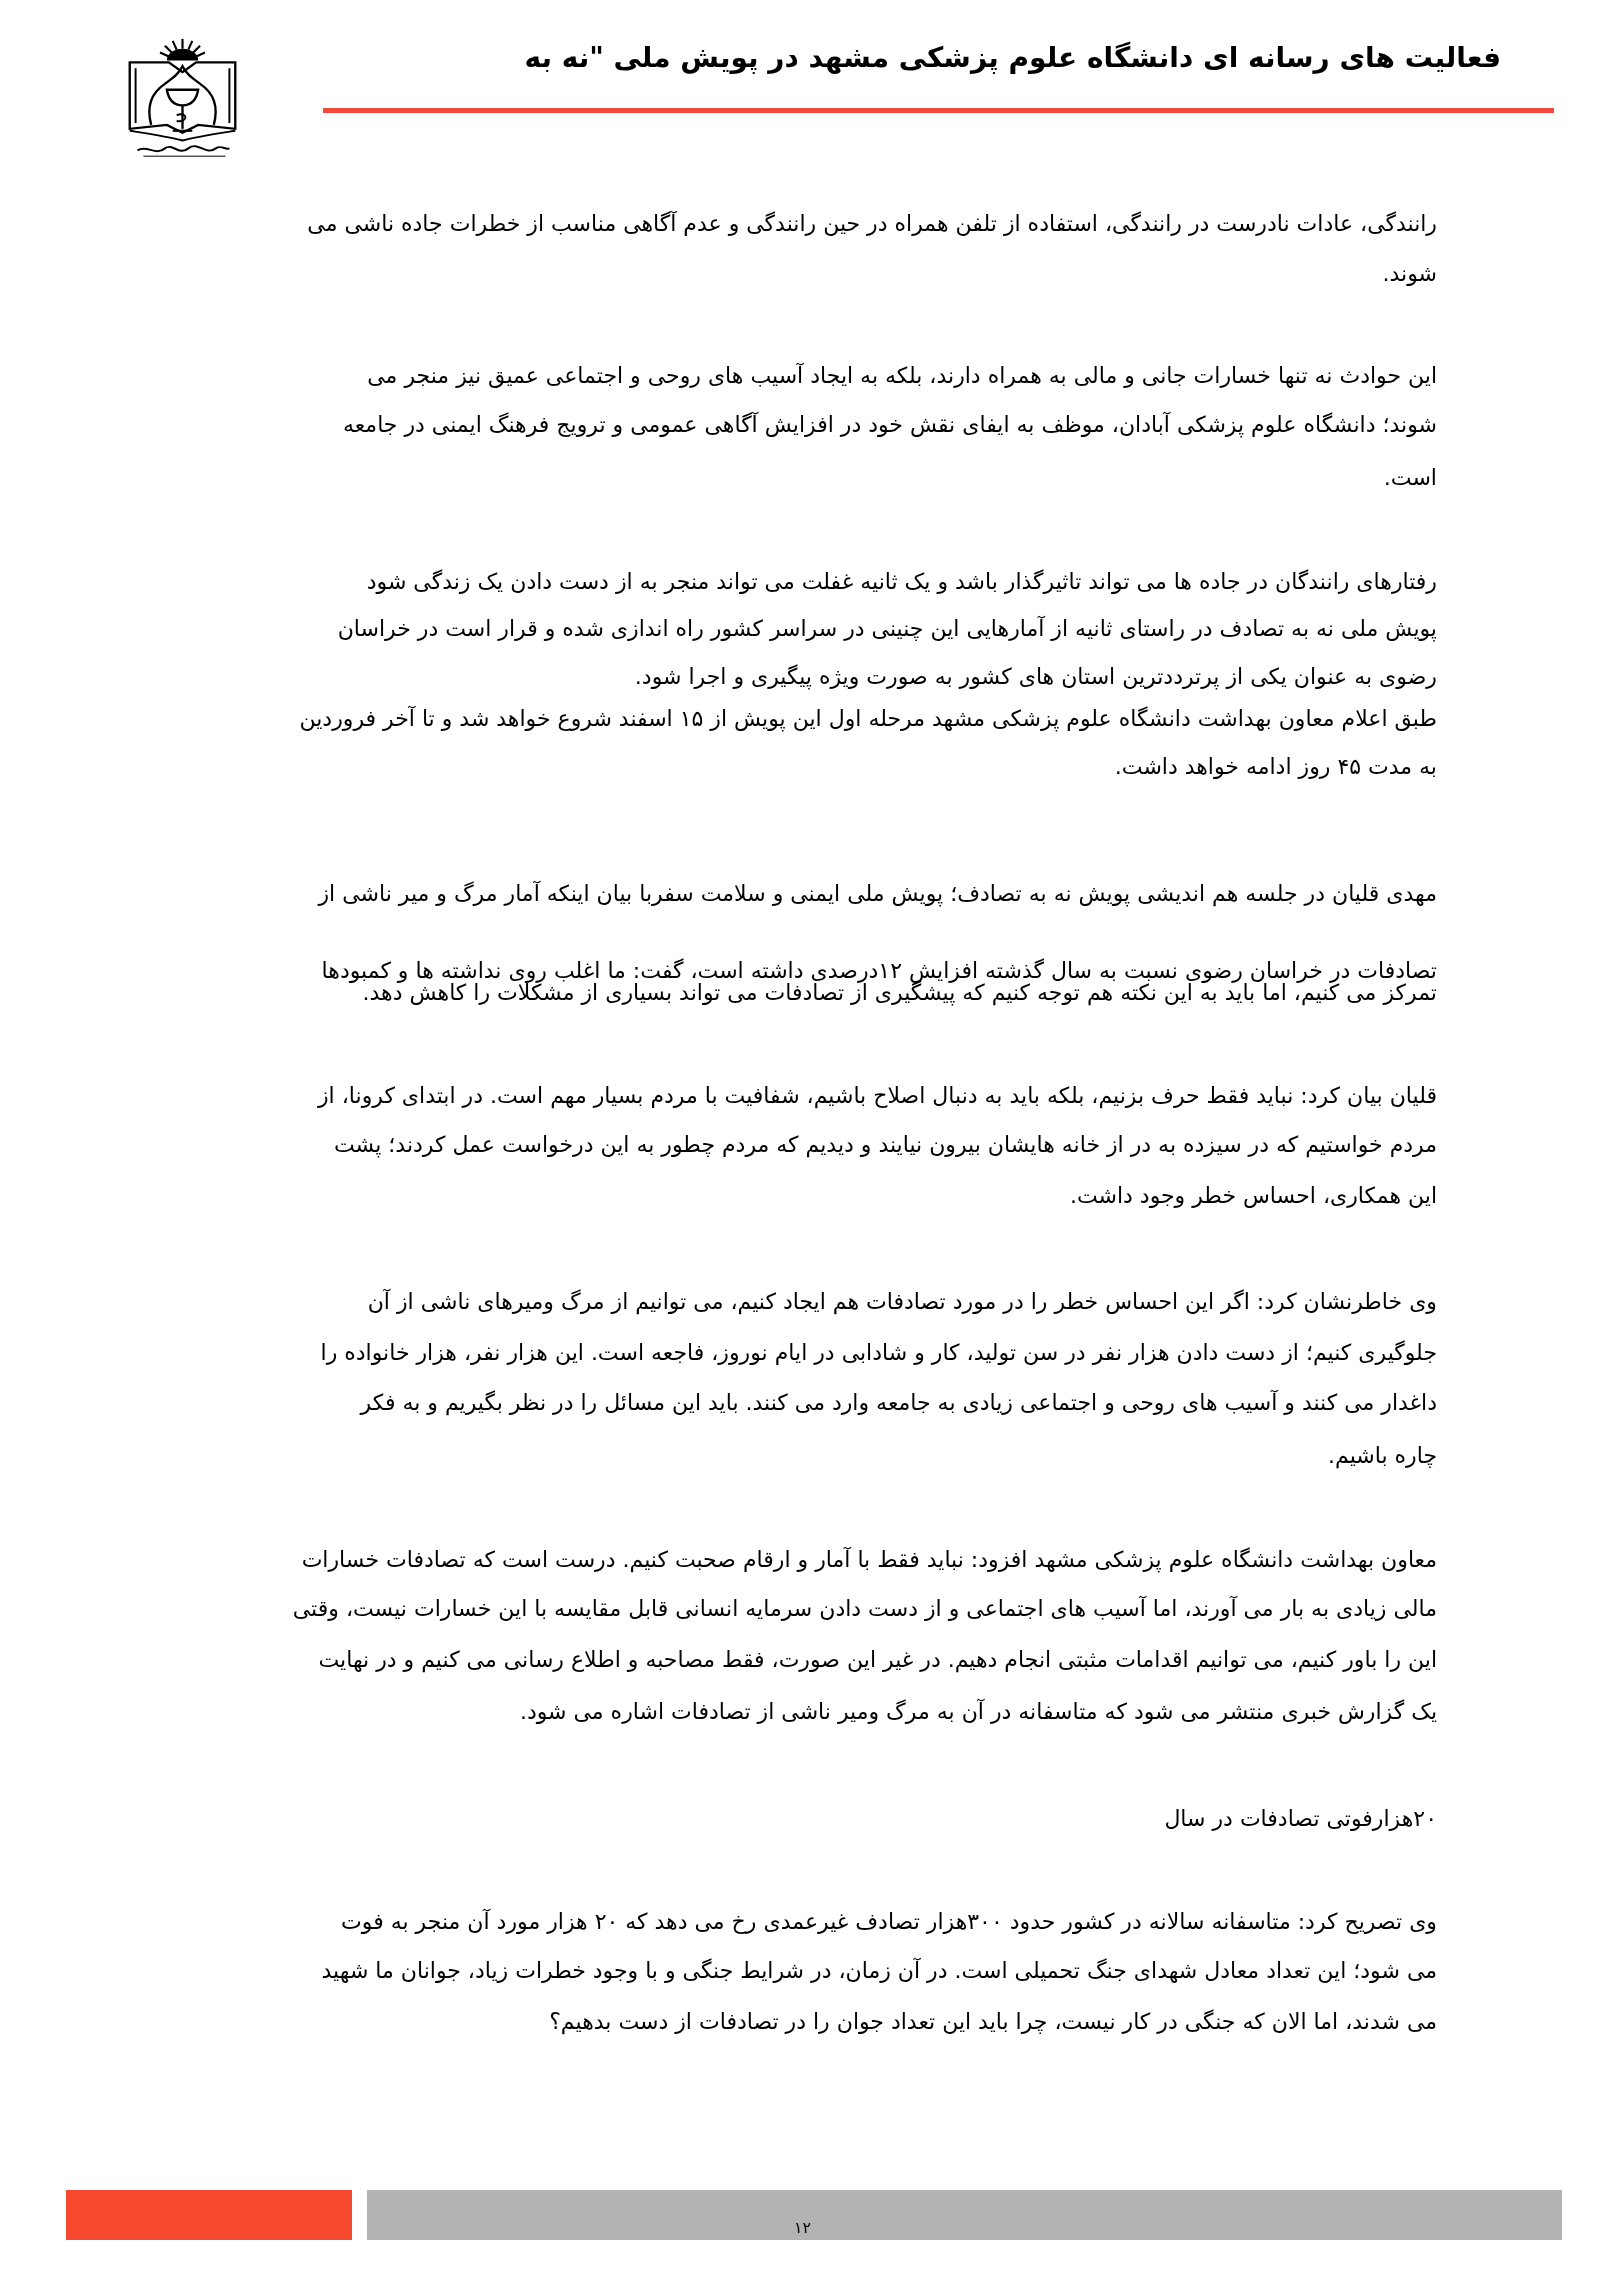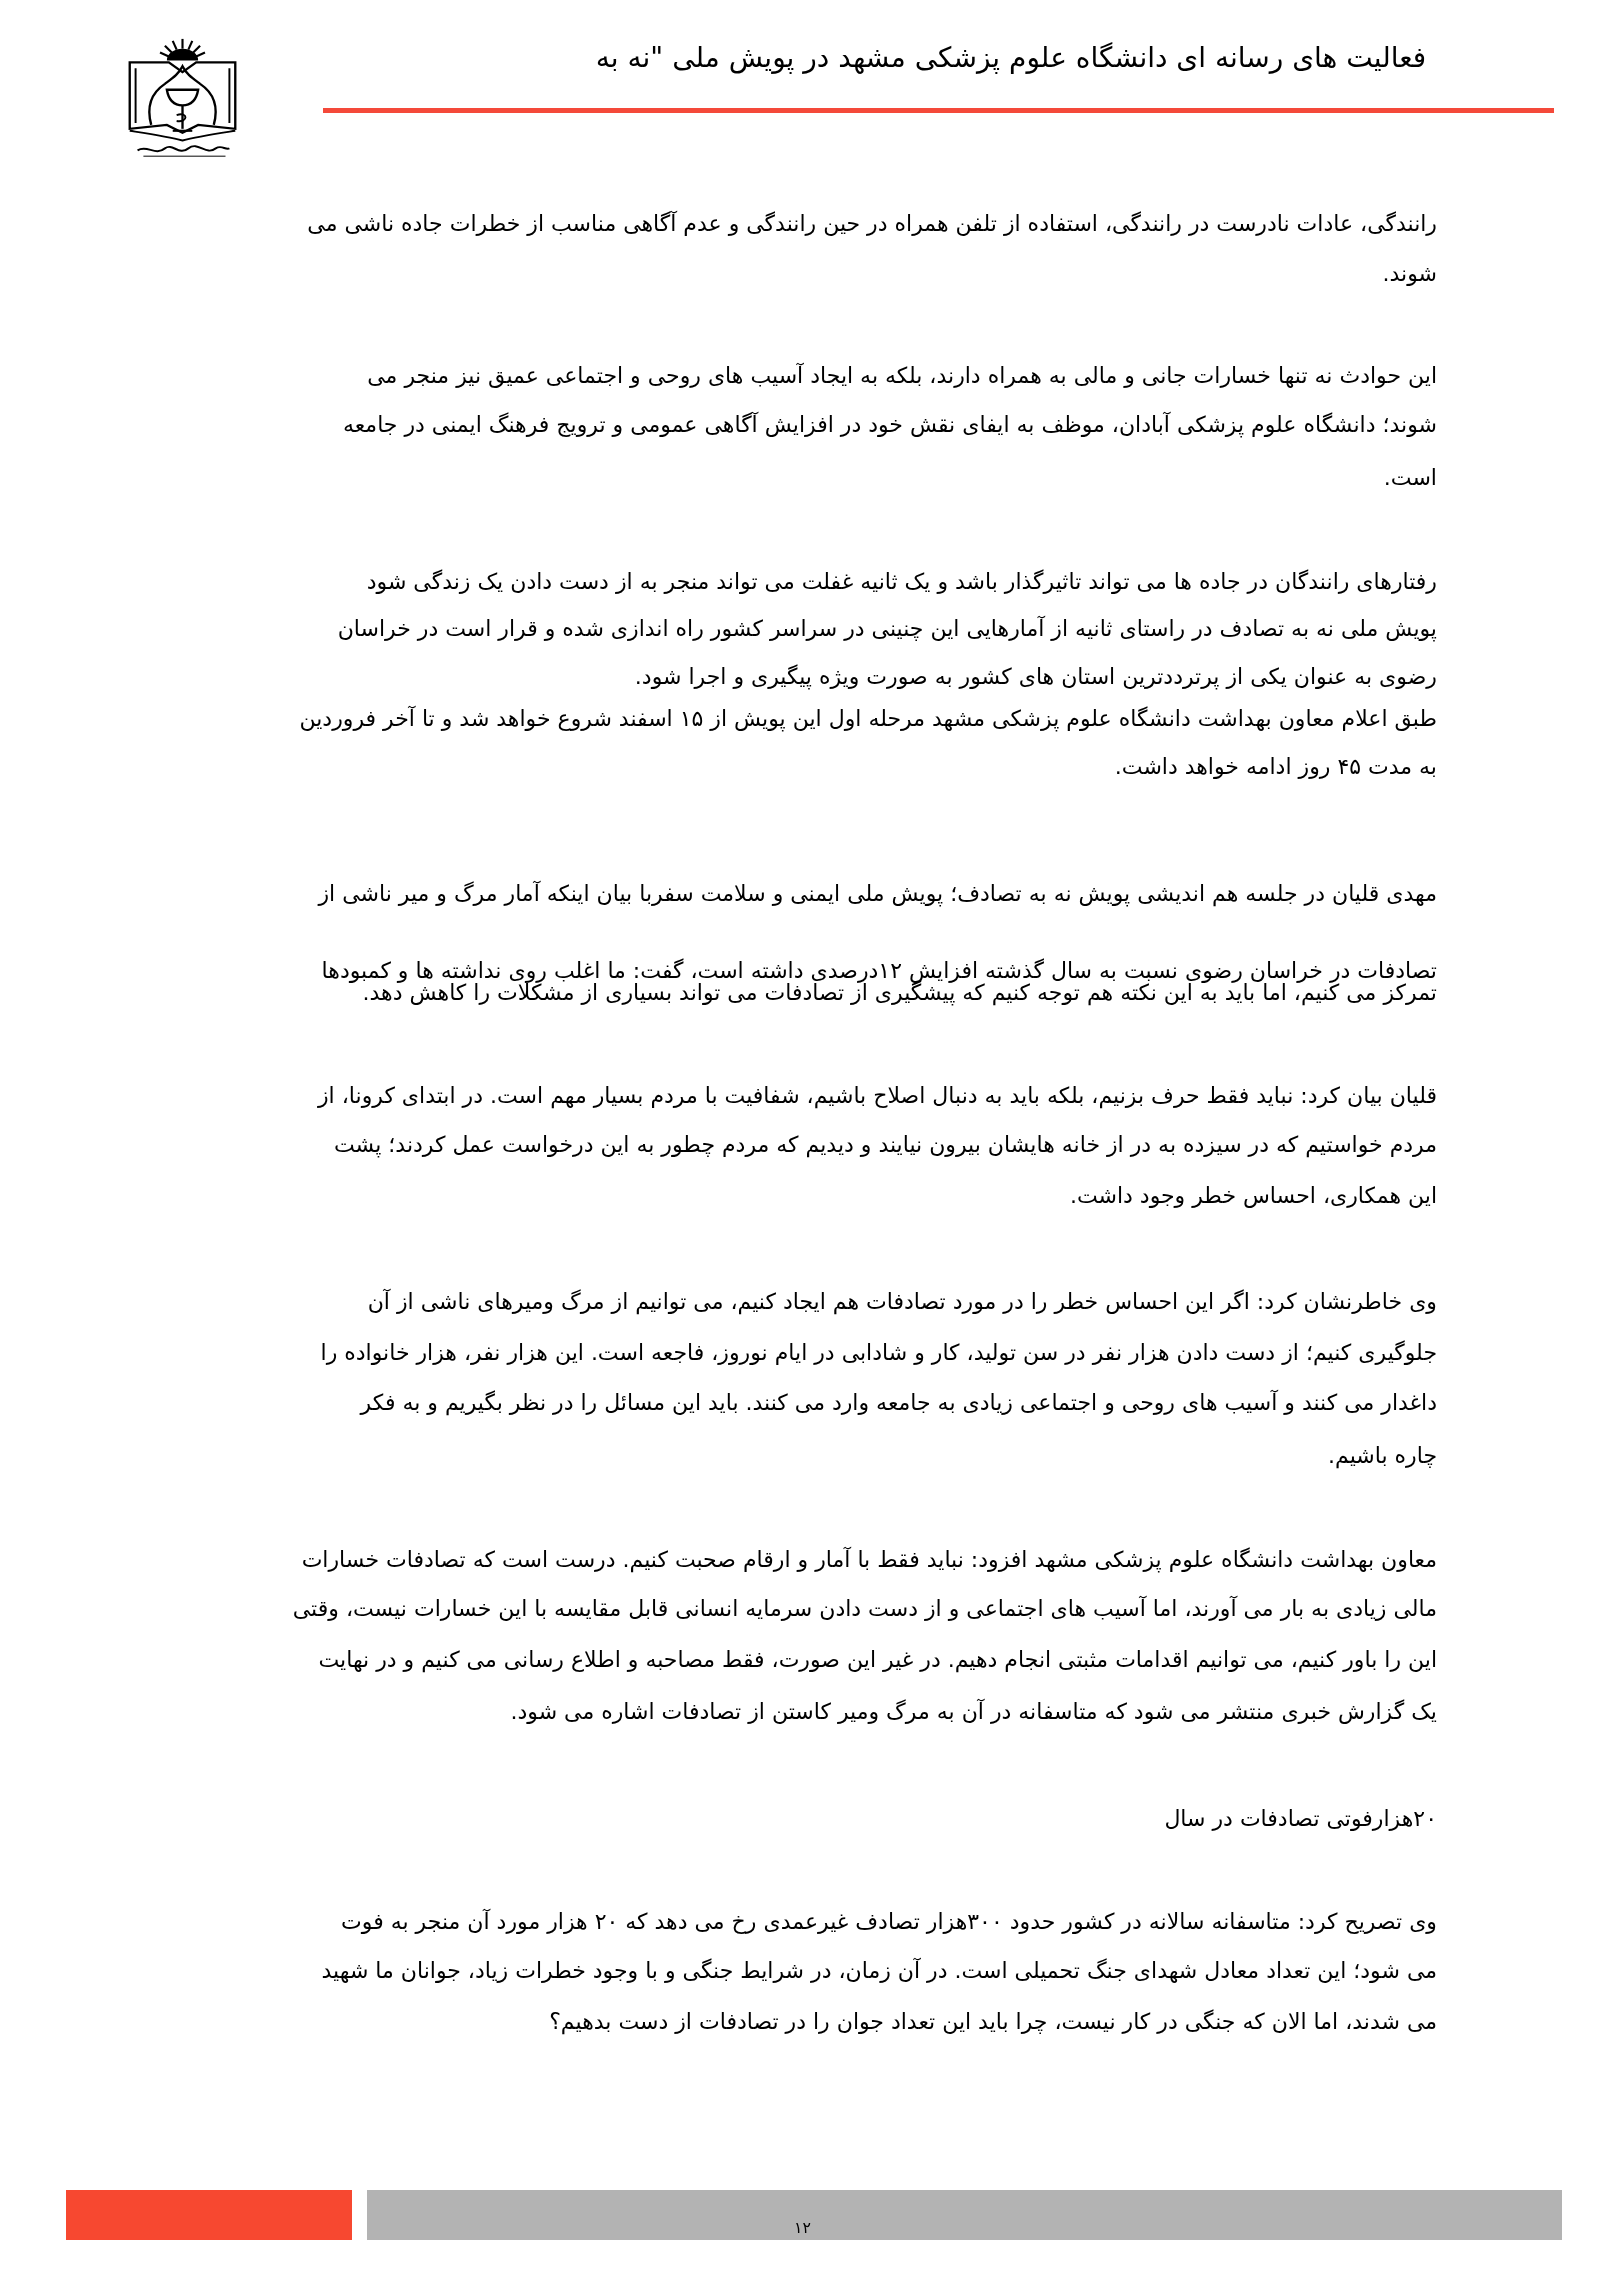--- a/index.html
+++ b/index.html
@@ -5,22 +5,22 @@
   html, body { margin: 0; padding: 0; }
   body {
     width: 1621px; height: 2293px; position: relative; overflow: hidden;
     background: #ffffff; color: #000;
     font-family: "DejaVu Sans", sans-serif;
   }
   .logo { position: absolute; left: 116px; top: 35px; width: 133px; height: 129px; }
   .logo svg { display: block; }
   .header-title {
     position: absolute; right: 120px; top: 41px; width: 980px;
-    direction: rtl; text-align: center;
-    font-family: "DejaVu Sans", sans-serif; font-weight: normal; font-size: 28px;
+    direction: rtl; text-align: right;
+    font-family: "DejaVu Sans", sans-serif; font-weight: bold; font-size: 28px;
     letter-spacing: -0.3px;
   }
   .header-rule {
     position: absolute; left: 323px; top: 108px; width: 1231px; height: 4.9px;
     background: #f4493a;
   }
   .body-line {
     position: absolute; right: 184px; width: 1274px;
     direction: rtl; white-space: nowrap;
     font-family: "DejaVu Sans", sans-serif; font-size: 22px; line-height: 29px;
@@ -113,21 +113,21 @@
     <div class="body-line" style="top:1287px">وی خاطرنشان کرد: اگر این احساس خطر را در مورد تصادفات هم ایجاد کنیم، می توانیم از مرگ ومیرهای ناشی از آن</div>
     <div class="body-line" style="top:1338px">جلوگیری کنیم؛ از دست دادن هزار نفر در سن تولید، کار و شادابی در ایام نوروز، فاجعه است. این هزار نفر، هزار خانواده را</div>
     <div class="body-line" style="top:1388px">داغدار می کنند و آسیب های روحی و اجتماعی زیادی به جامعه وارد می کنند. باید این مسائل را در نظر بگیریم و به فکر</div>
     <div class="body-line" style="top:1441px">چاره باشیم.</div>
   </div>
 
   <div>
     <div class="body-line" style="top:1545px">معاون بهداشت دانشگاه علوم پزشکی مشهد افزود: نباید فقط با آمار و ارقام صحبت کنیم. درست است که تصادفات خسارات</div>
     <div class="body-line" style="top:1594px">مالی زیادی به بار می آورند، اما آسیب های اجتماعی و از دست دادن سرمایه انسانی قابل مقایسه با این خسارات نیست، وقتی</div>
     <div class="body-line" style="top:1645px">این را باور کنیم، می توانیم اقدامات مثبتی انجام دهیم. در غیر این صورت، فقط مصاحبه و اطلاع رسانی می کنیم و در نهایت</div>
-    <div class="body-line" style="top:1697px">یک گزارش خبری منتشر می شود که متاسفانه در آن به مرگ ومیر کاستن از تصادفات اشاره می شود.</div>
+    <div class="body-line" style="top:1697px">یک گزارش خبری منتشر می شود که متاسفانه در آن به مرگ ومیر ناشی از تصادفات اشاره می شود.</div>
   </div>
 
   <div>
     <div class="body-line" style="top:1804px">۲۰هزارفوتی تصادفات در سال</div>
   </div>
 
   <div>
     <div class="body-line" style="top:1907px">وی تصریح کرد: متاسفانه سالانه در کشور حدود ۳۰۰هزار تصادف غیرعمدی رخ می دهد که ۲۰ هزار مورد آن منجر به فوت</div>
     <div class="body-line" style="top:1956px">می شود؛ این تعداد معادل شهدای جنگ تحمیلی است. در آن زمان، در شرایط جنگی و با وجود خطرات زیاد، جوانان ما شهید</div>
     <div class="body-line" style="top:2007px">می شدند، اما الان که جنگی در کار نیست، چرا باید این تعداد جوان را در تصادفات از دست بدهیم؟</div>

